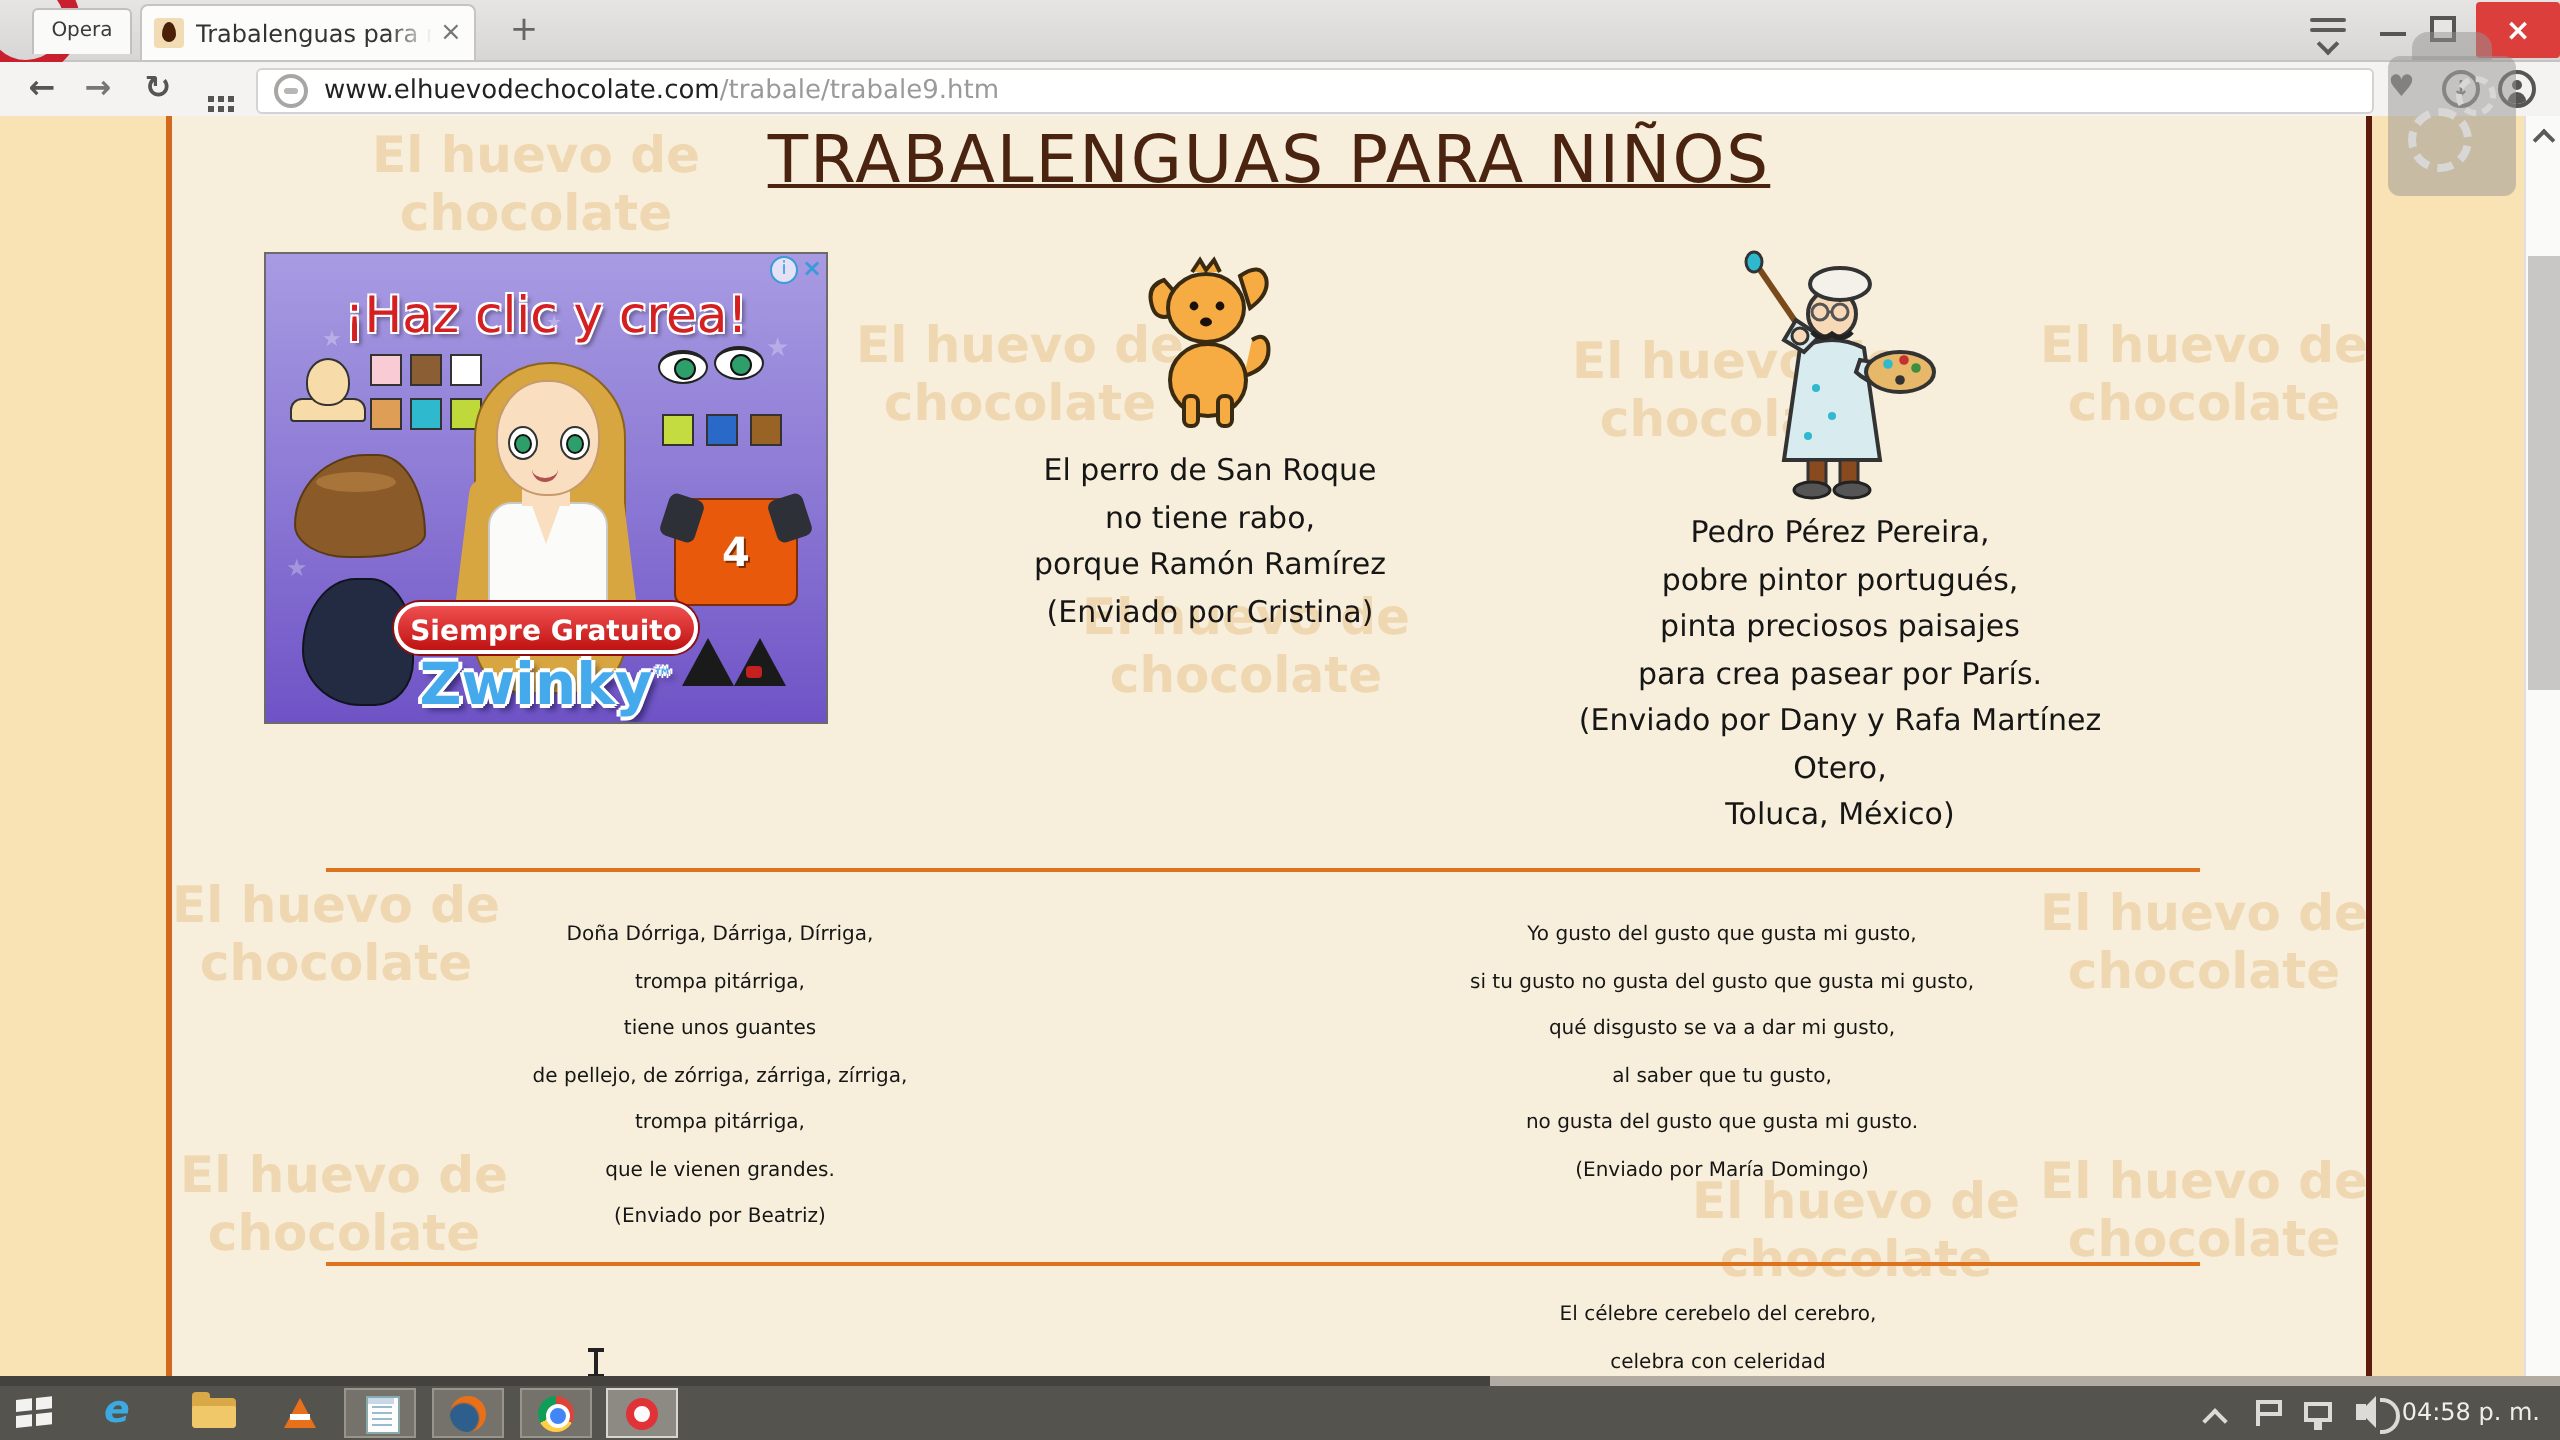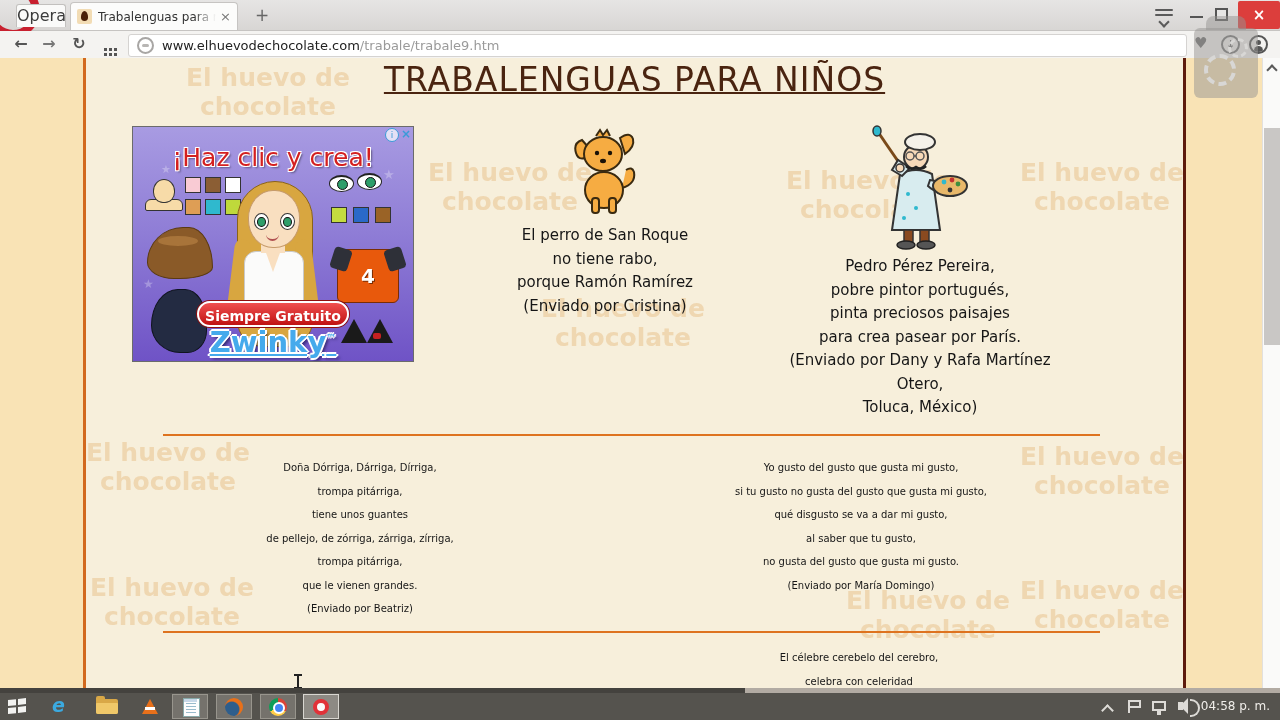--- a/index.html
+++ b/index.html
@@ -6,21 +6,21 @@
   .screen{position:relative;width:1280px;height:720px;overflow:hidden;
           font-family:"DejaVu Sans",sans-serif;background:#F7EFDB;}
 
   
   .tabbar{position:absolute;left:0;top:0;width:1280px;height:30px;
           background:linear-gradient(#E6E5E4,#D8D6D4);border-bottom:1px solid #C6C4C2;}
   .opera-logo{position:absolute;left:-14px;top:-16px;width:38px;height:38px;border-radius:50%;
           border:8px solid #C8202F;background:transparent;}
   .opera-menu{position:absolute;left:16px;top:4px;width:48px;height:22px;background:#FAFAF9;
           border:1px solid #C2C0BE;border-bottom:none;border-radius:3px 3px 0 0;
-          font-size:16px;color:#3b3b3b;text-align:center;line-height:22px;cursor:default;}
+          font-size:10px;color:#3b3b3b;text-align:center;line-height:22px;cursor:default;}
   .tab{position:absolute;left:70px;top:2px;width:168px;height:28px;background:#FCFCFB;
           border:1px solid #C6C4C2;border-bottom:none;border-radius:4px 4px 0 0;display:flex;align-items:center;padding:0 6px;box-sizing:border-box;}
   .favicon{width:15px;height:15px;background:#F2DCB4;border-radius:2px;position:relative;flex:0 0 auto;margin-right:6px;}
   .favicon .egg{position:absolute;left:4px;top:2px;width:7px;height:10px;background:#4A2008;
           border-radius:50% 50% 50% 50%/62% 62% 38% 38%;}
   .tab-title{font-size:12px;color:#333;white-space:nowrap;overflow:hidden;width:118px;position:relative;}
   .tab-title::after{content:"";position:absolute;right:0;top:0;width:22px;height:100%;
           background:linear-gradient(to right,rgba(252,252,251,0),#FCFCFB);}
   .tab-close{font-size:13px;color:#777;margin-left:4px;cursor:default;}
   .newtab{position:absolute;left:250px;top:4px;width:24px;height:22px;font-size:17px;color:#666;
@@ -134,21 +134,21 @@
   .jersey .num{position:absolute;left:0;top:14px;width:100%;text-align:center;color:#fff;font-size:20px;font-weight:bold;
           text-shadow:1px 1px 0 #7a2d04;}
   .bikini{position:absolute;left:206px;top:186px;width:56px;height:40px;}
   .bikini .cup{position:absolute;top:6px;width:0;height:0;border-left:13px solid transparent;border-right:13px solid transparent;border-bottom:24px solid #1a1a1a;}
   .bikini .c1{left:2px;} .bikini .c2{left:28px;}
   .bikini .bow{position:absolute;left:34px;top:20px;width:8px;height:6px;background:#C42020;border-radius:2px;}
   .free-btn{position:absolute;left:64px;top:174px;width:152px;height:26px;border-radius:14px;
           background:linear-gradient(#F05050,#C01212);border:2px solid #fff;box-shadow:0 0 0 1px #8F0E0E;
           color:#fff;font-size:14px;font-weight:bold;text-align:center;line-height:26px;box-sizing:border-box;}
   .brand{position:absolute;left:0;top:198px;width:100%;text-align:center;font-size:29px;font-weight:bold;color:#45AAEC;
-          text-shadow:2px 0 0 #fff,-2px 0 0 #fff,0 2px 0 #fff,0 -2px 0 #fff,1px 1px 0 #fff,-1px -1px 0 #fff,3px 3px 3px rgba(0,0,40,.5);text-decoration:underline;}
+          text-shadow:2px 0 0 #fff,-2px 0 0 #fff,0 2px 0 #fff,0 -2px 0 #fff,1px 1px 0 #fff,-1px -1px 0 #fff,3px 3px 3px rgba(0,0,40,.5);}
   .brand sup{font-size:10px;}
 
   
   .scrollbar{position:absolute;left:1262px;top:0;width:18px;height:630px;background:#FAFAF9;border-left:1px solid #E2E0DE;}
   .scroll-up{position:absolute;left:5px;top:8px;width:6px;height:6px;border-top:2px solid #5a5a5a;border-right:2px solid #5a5a5a;transform:rotate(-45deg);}
   .scroll-thumb{position:absolute;left:1px;top:70px;width:16px;height:217px;background:#C9C7C5;}
 
   
   .edge-dark{position:absolute;left:0;top:688px;width:745px;height:5px;background:#44423E;}
   .edge-light{position:absolute;left:745px;top:688px;width:535px;height:5px;background:#B2ABA3;}

